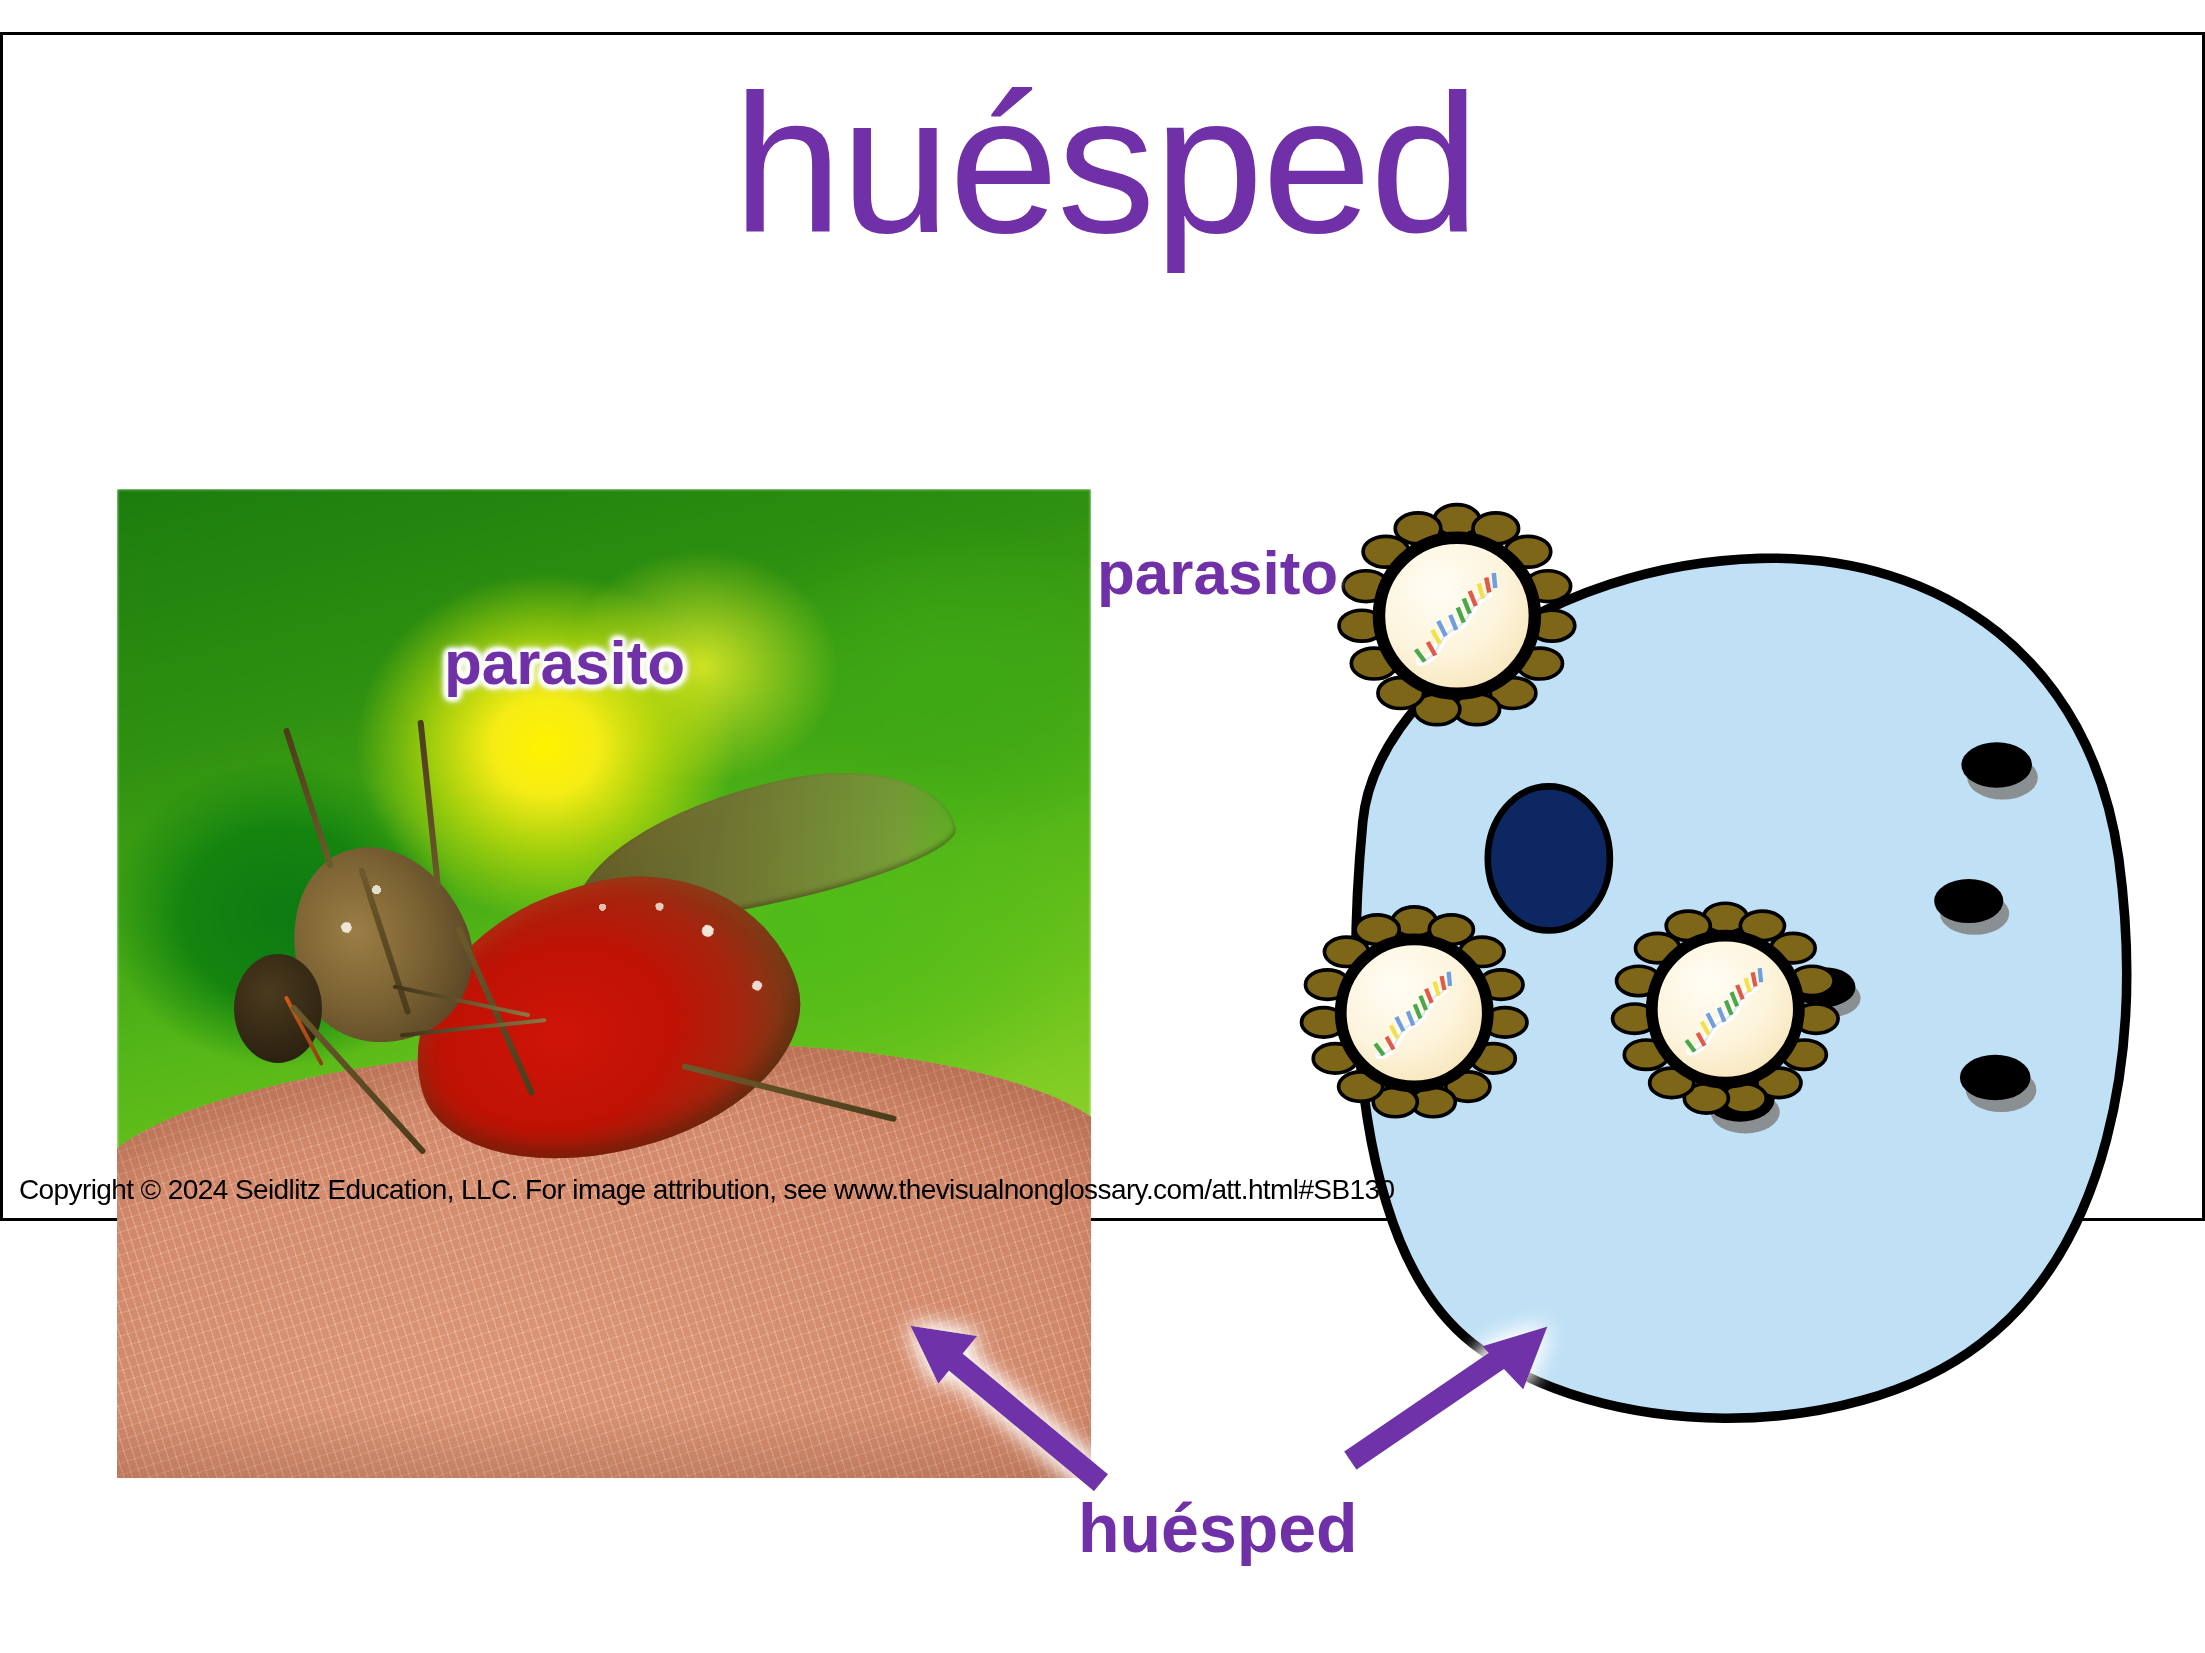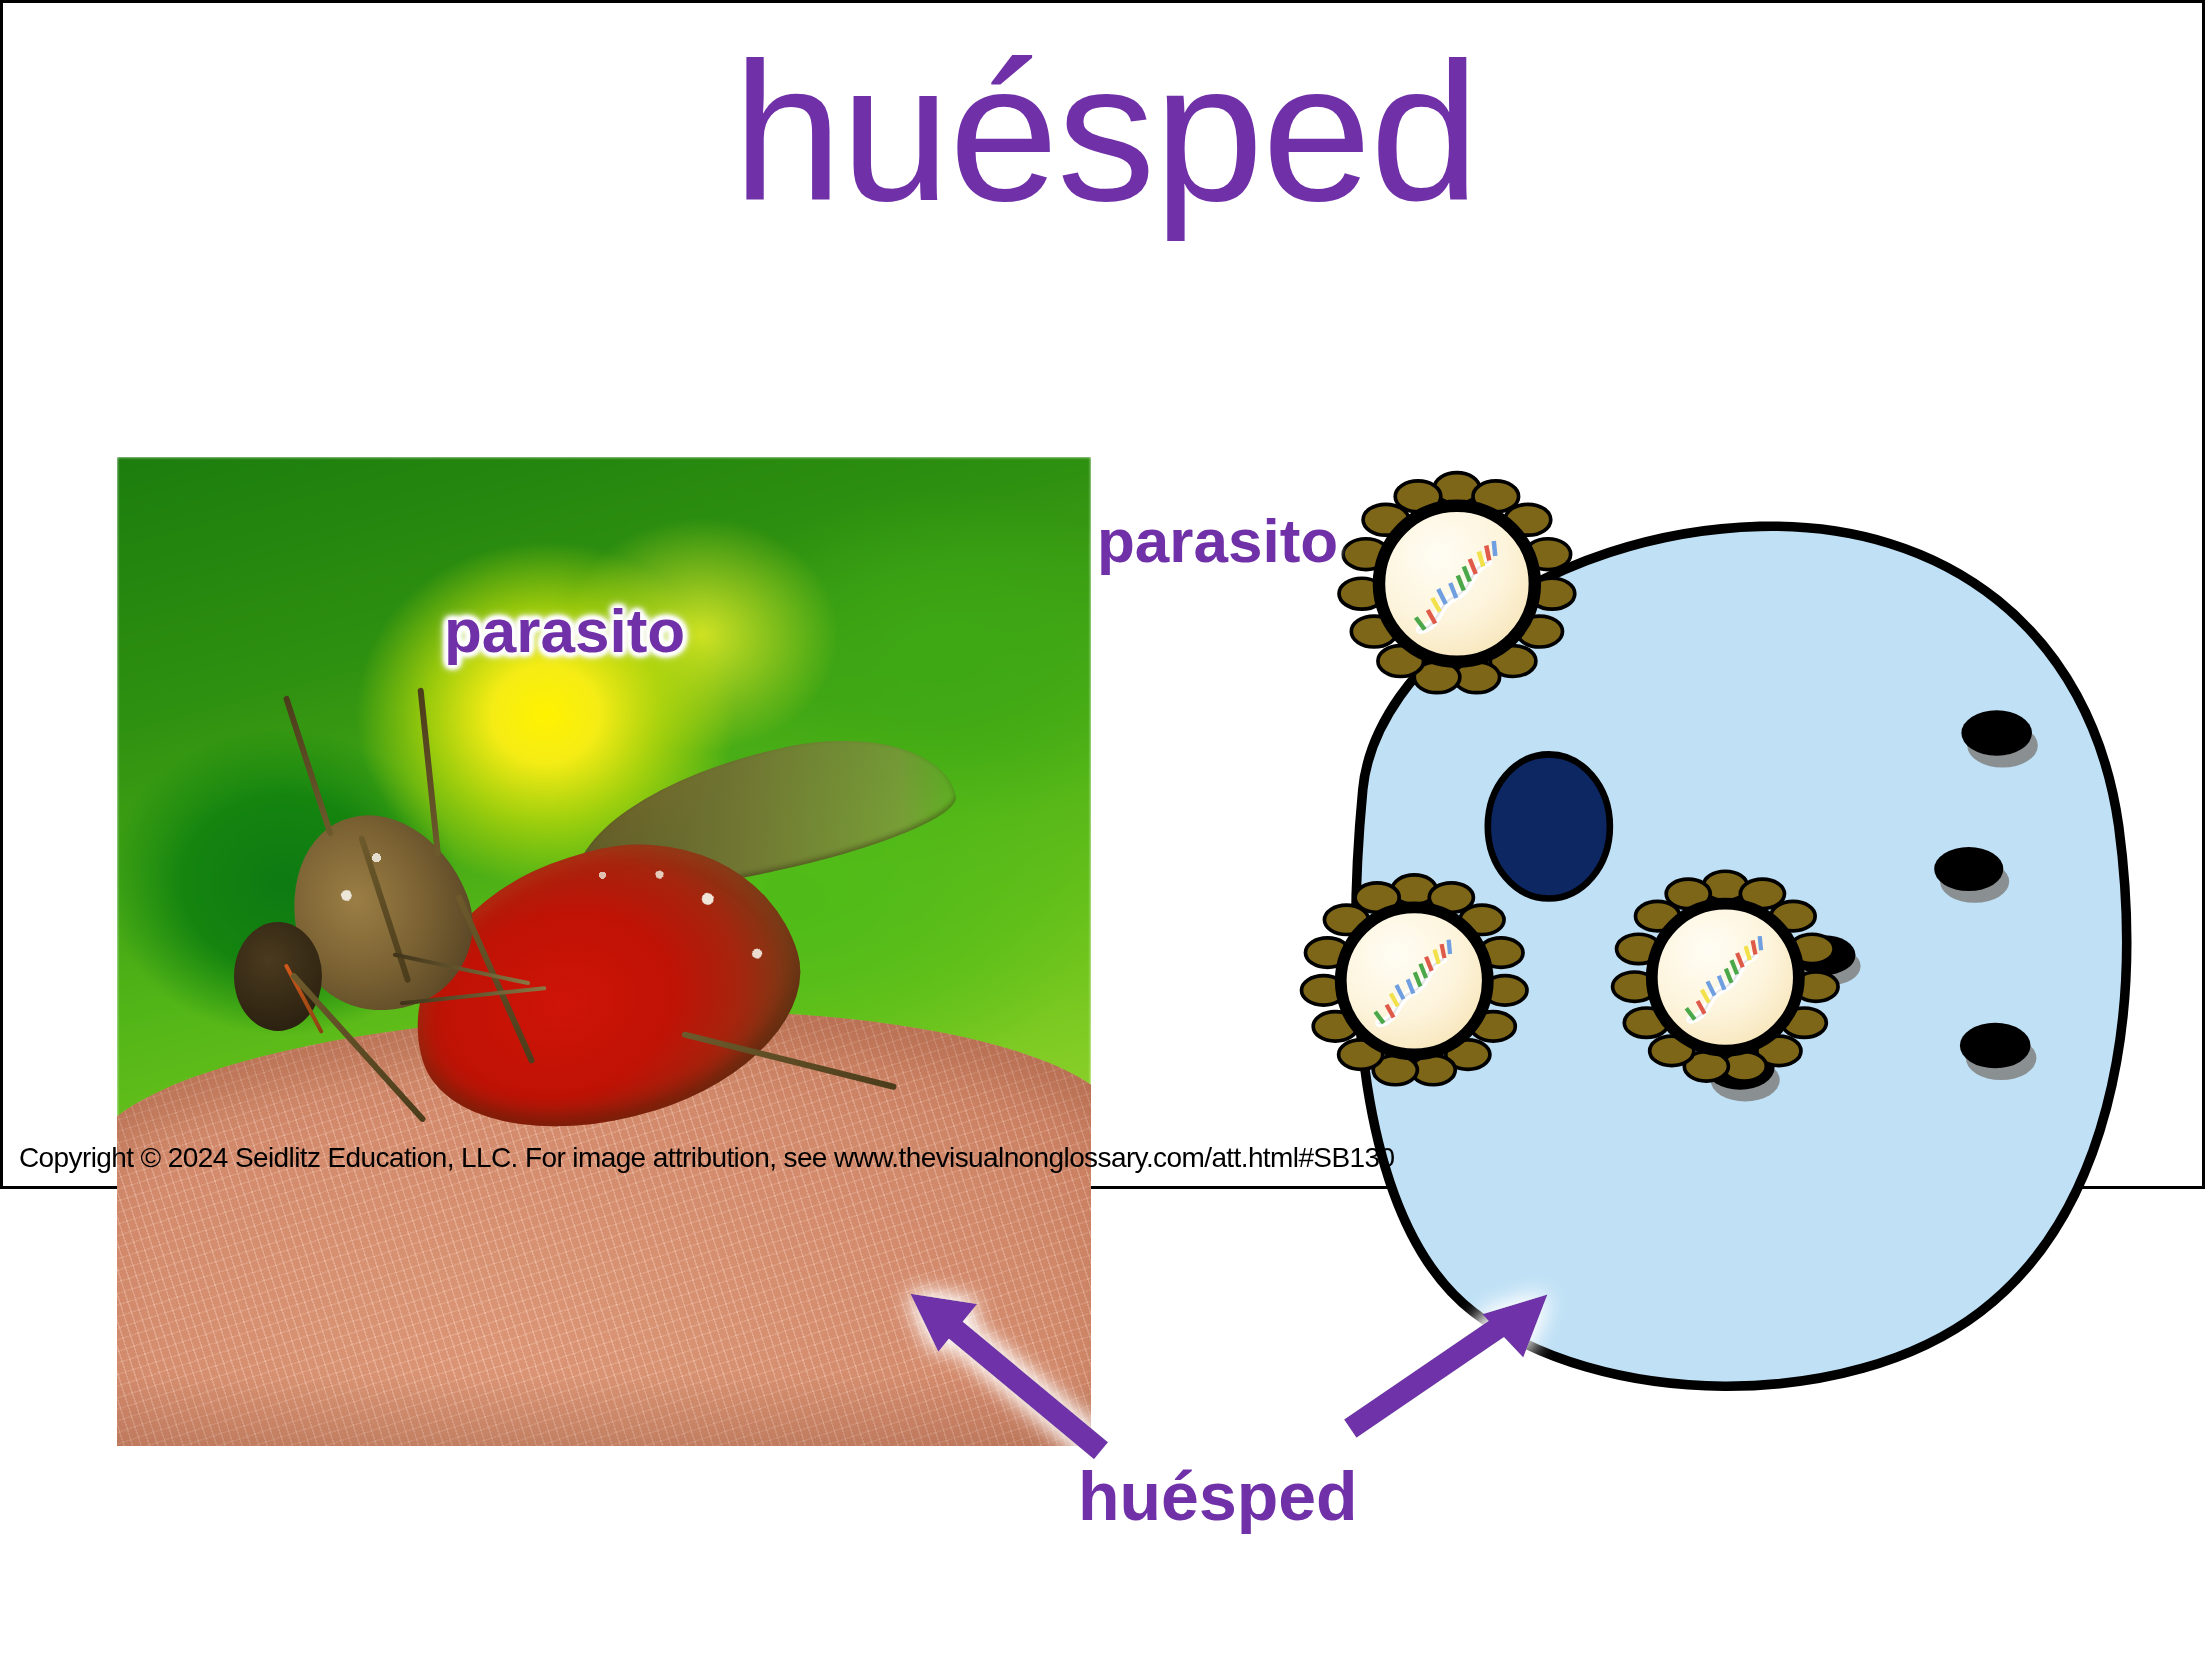--- a/index.html
+++ b/index.html
@@ -7,20 +7,21 @@
     width: 2205px; height: 1654px;
     background: #ffffff;
     font-family: "Liberation Sans", sans-serif;
     overflow: hidden;
   }
   #slide {
     position: relative;
     width: 2205px; height: 1189px;
     background: #ffffff;
     border: 3.7px solid #000000;
+    margin-top: 32px;
   }
 
   
   #title {
     position: absolute;
     left: 0; top: 31px;
     width: 2205px;
     text-align: center;
     font-size: 197px;
     line-height: 1.0;

